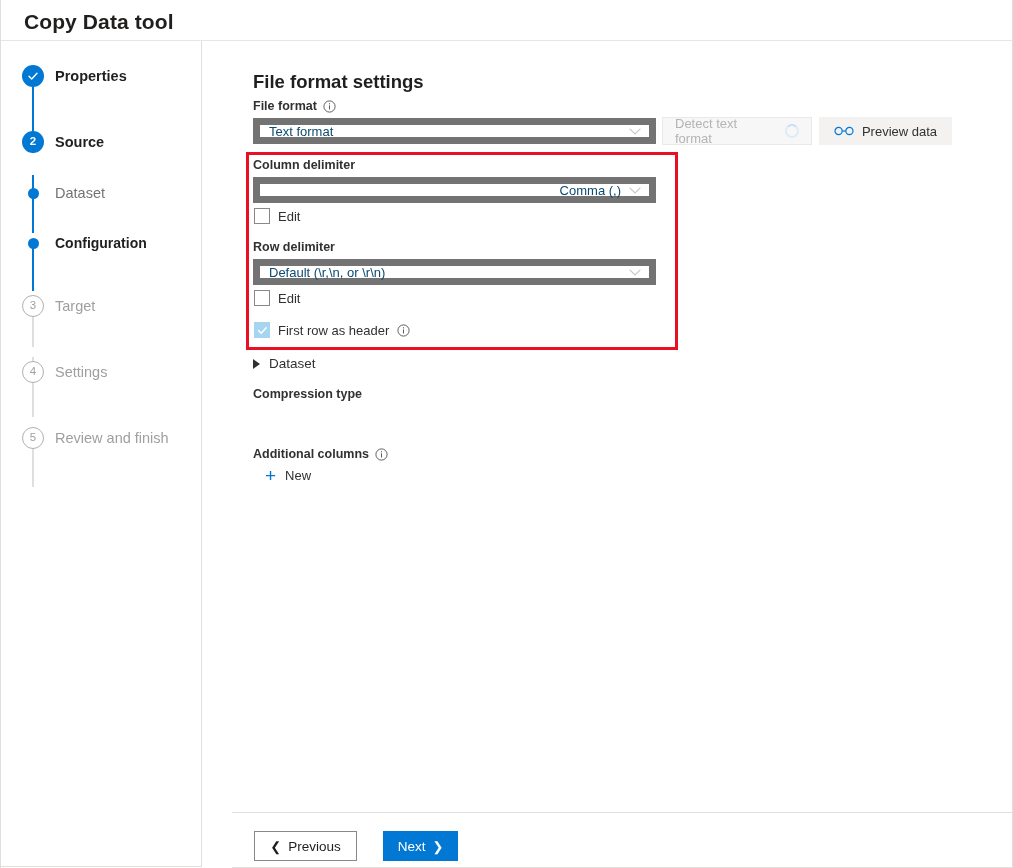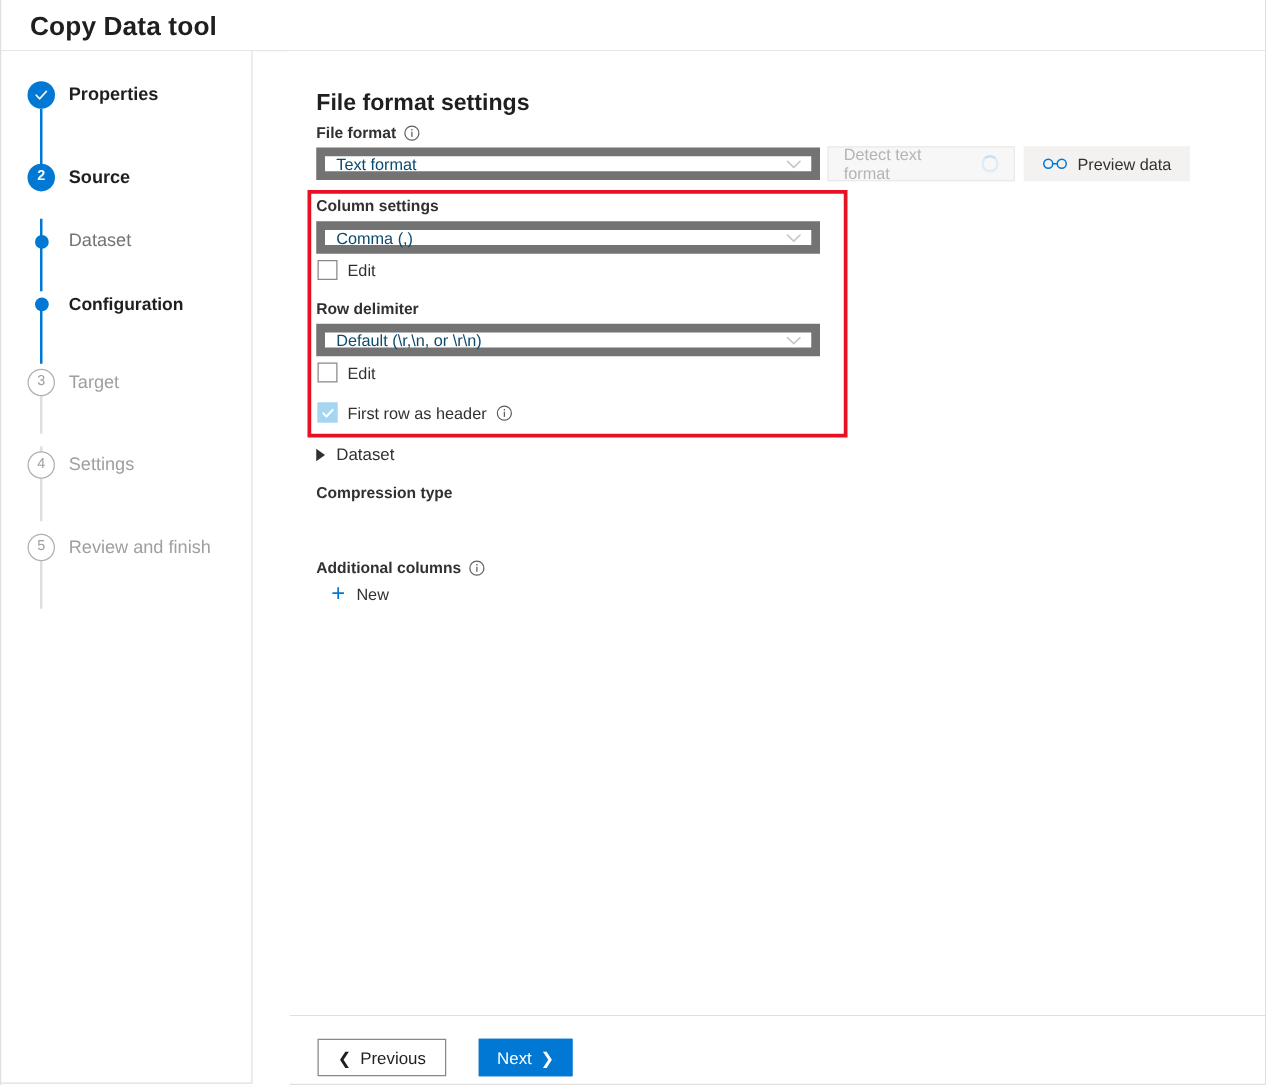--- a/index.html
+++ b/index.html
@@ -427,23 +427,23 @@
           <circle cx="15.4" cy="5" r="3.6" fill="none" stroke="#0078d4" stroke-width="1.2"></circle>
           <path d="M8.2 5 H11.8" fill="none" stroke="#0078d4" stroke-width="1.2"></path>
         </svg>
       </span>
       <span>Preview data</span>
     </div>
 
     <div class="redbox" style="left:14px;top:111px;width:432px;height:198px;"></div>
 
     <div class="field-label" style="position:absolute;left:21px;top:117px;">
-      <span>Column settings</span>
-    </div>
-    <div class="dropdown disabled" style="position:absolute;left:21px;top:136px;width:403px;">
+      <span>Column delimiter</span>
+    </div>
+    <div class="dropdown disabled" style="position:absolute;left:21px;top:136px;width:403px;justify-content:flex-end;">
       <span>Comma (,)</span>
       <span class="chev light">
         <svg width="12" height="8" viewBox="0 0 12 8" aria-hidden="true">
           <path d="M1 1.6 L6 6.4 L11 1.6" fill="none" stroke-width="1.2" stroke-linecap="round" stroke-linejoin="round"></path>
         </svg>
       </span>
     </div>
     <div class="cbrow" style="position:absolute;left:22px;top:167px;">
       <span class="cbox"></span>
       <span>Edit</span>

